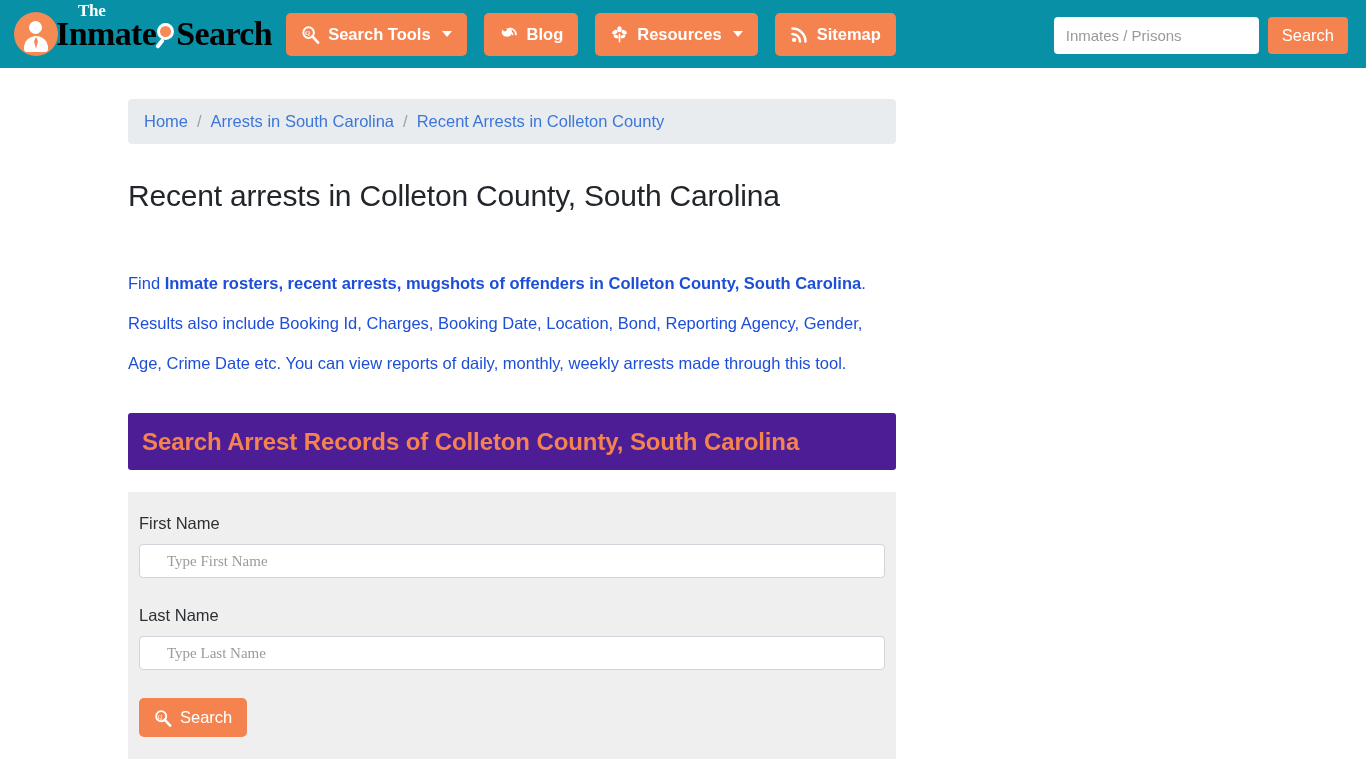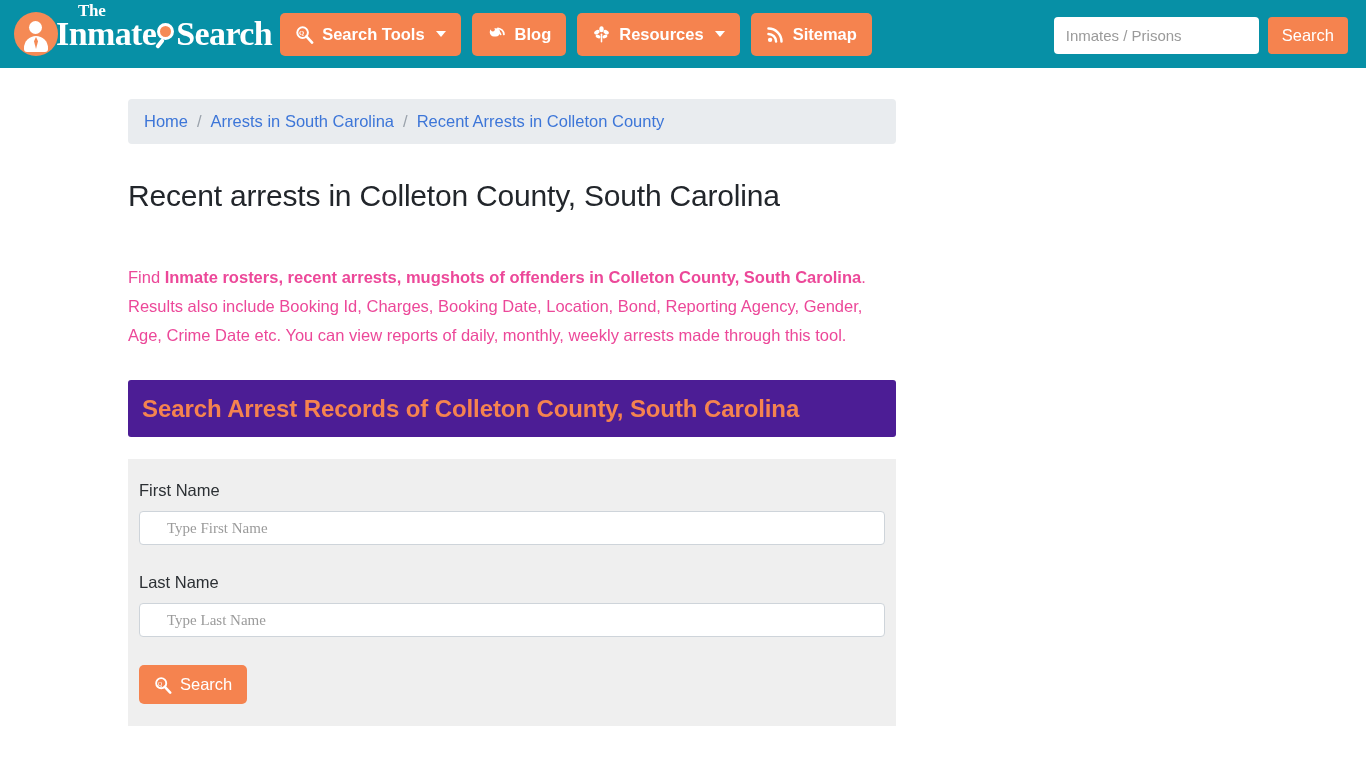--- a/index.html
+++ b/index.html
@@ -74,21 +74,21 @@
     position: absolute;
     top: -15px;
     left: 22px;
     color: #ffffff;
     font-family: "Liberation Serif", serif;
     font-weight: bold;
     font-size: 17px;
     letter-spacing: -0.3px;
   }
   .brand-main {
-    color: #ffffff;
+    color: #000000;
     font-family: "Liberation Serif", serif;
     font-weight: bold;
     font-size: 34px;
     letter-spacing: -0.6px;
     white-space: nowrap;
   }
   .brand-glass {
     display: inline-block;
     width: 23px;
     height: 26px;
@@ -127,20 +127,21 @@
     padding: 0 15px;
     font-size: 16.5px;
     font-weight: bold;
     display: inline-flex;
     align-items: center;
     gap: 8px;
     cursor: pointer;
     font-family: "Liberation Sans", sans-serif;
     white-space: nowrap;
     text-decoration: none;
+    margin-left: 6px;
   }
   .nav-btn .caret {
     width: 0; height: 0;
     border-left: 5px solid transparent;
     border-right: 5px solid transparent;
     border-top: 6px solid #ffffff;
     margin-left: 3px;
   }
   .ico { display: inline-flex; align-items: center; }
 
@@ -212,22 +213,22 @@
     font-size: 30px;
     font-weight: normal;
     color: #22262b;
     margin: 35px 0 0 0;
     letter-spacing: -0.2px;
   }
 
   .intro {
     margin: 50px 0 0 0;
     font-size: 16.5px;
-    line-height: 29px;
-    color: #ec4899;
+    line-height: 40px;
+    color: #1d4ed8;
     width: 762px;
   }
   .intro b { font-weight: bold; }
 
   .section-banner {
     margin-top: 30px;
     background: #4c1d95;
     border-radius: 3px;
     padding: 14px 14px;
     height: 57px;

